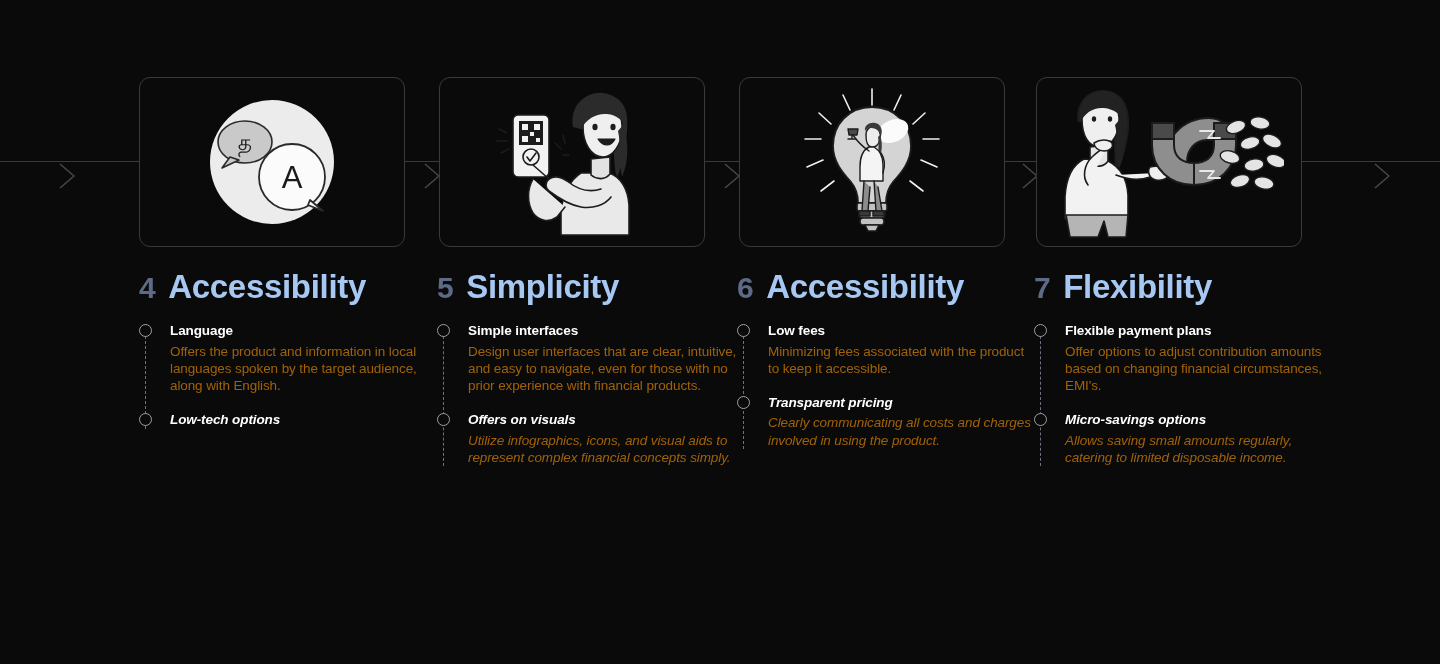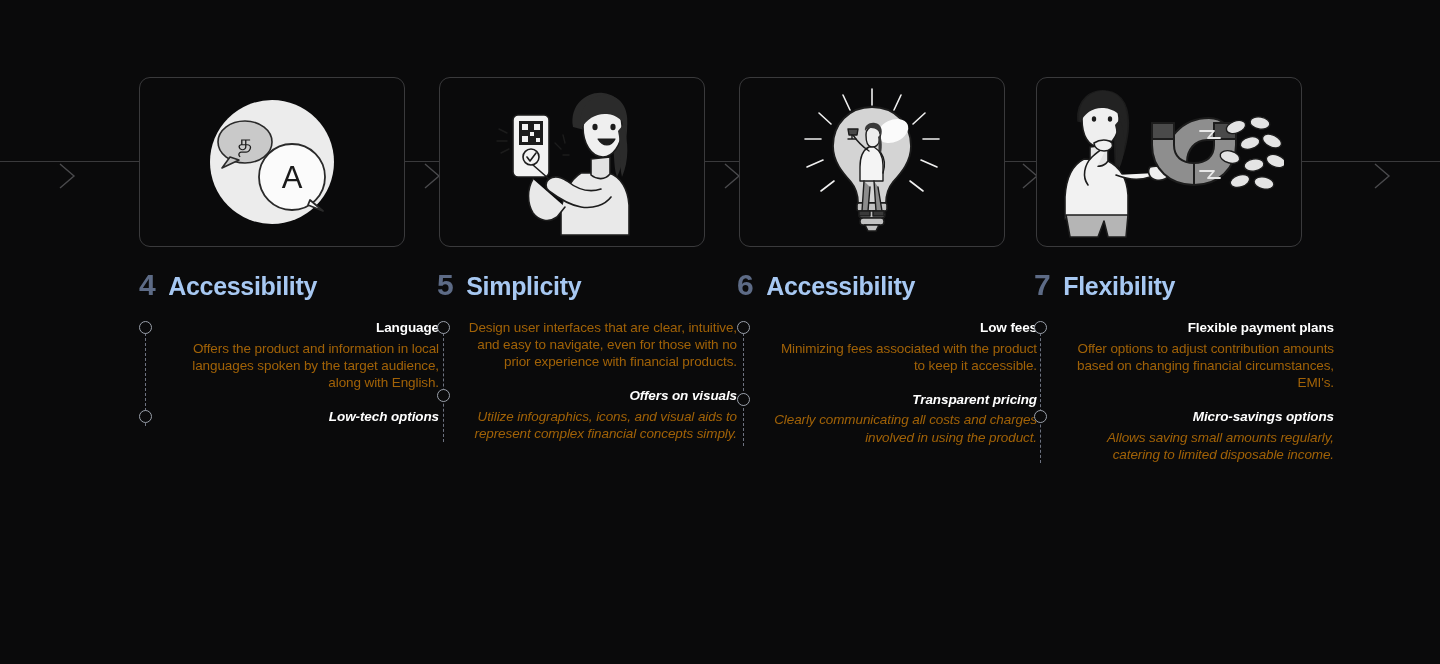--- a/index.html
+++ b/index.html
@@ -33,30 +33,30 @@
   .card svg { display:block; }
 
   
   .col { position:absolute; top:270px; width:300px; }
   .col-head { display:flex; align-items:baseline; gap:13px; white-space:nowrap; }
   .col-num {
     font-size:30px; font-weight:bold; color:#5d6b86;
     line-height:1; letter-spacing:-0.5px;
   }
   .col-title {
-    font-size:25px; font-weight:bold; color:#a7c8f2;
+    font-size:33px; font-weight:bold; color:#a7c8f2;
     line-height:1; letter-spacing:-0.3px;text-align:center;
   }
 
   .items { position:relative; margin-top:19px; padding-left:31px; }
   .rule {
     position:absolute; left:6px; top:9px; bottom:0; width:0;
     border-left:1px dashed #6d7280;
   }
-  .item { position:relative; margin-bottom:17px;text-align:right; }
+  .item { position:relative; margin-bottom:17px; }
   .item:last-child { margin-bottom:0;font-style:italic; }
   .dot {
     position:absolute; left:-31px; top:2px;
     width:13px; height:13px; border-radius:50%;
     border:1px solid #9aa0aa; background:#0a0a0b;
   }
   .item-title {
     font-size:13.5px; font-weight:bold; color:#ffffff;
     line-height:1.3; margin-bottom:3px; letter-spacing:-0.1px;
   }
@@ -282,20 +282,21 @@
 
   <div class="col" style="left:437px">
     <div class="col-head">
       <span class="col-num">5</span>
       <span class="col-title">Simplicity</span>
     </div>
     <div class="items">
       <div class="rule"></div>
       <div class="item">
         <span class="dot"></span>
+        <div class="item-title">Simple interfaces</div>
         <div class="item-body">Design user interfaces that are clear, intuitive, and easy to navigate, even for those with no prior experience with financial products.</div>
       </div>
       <div class="item">
         <span class="dot"></span>
         <div class="item-title">Offers on visuals</div>
         <div class="item-body">Utilize infographics, icons, and visual aids to represent complex financial concepts simply.</div>
       </div>
     </div>
   </div>
 

